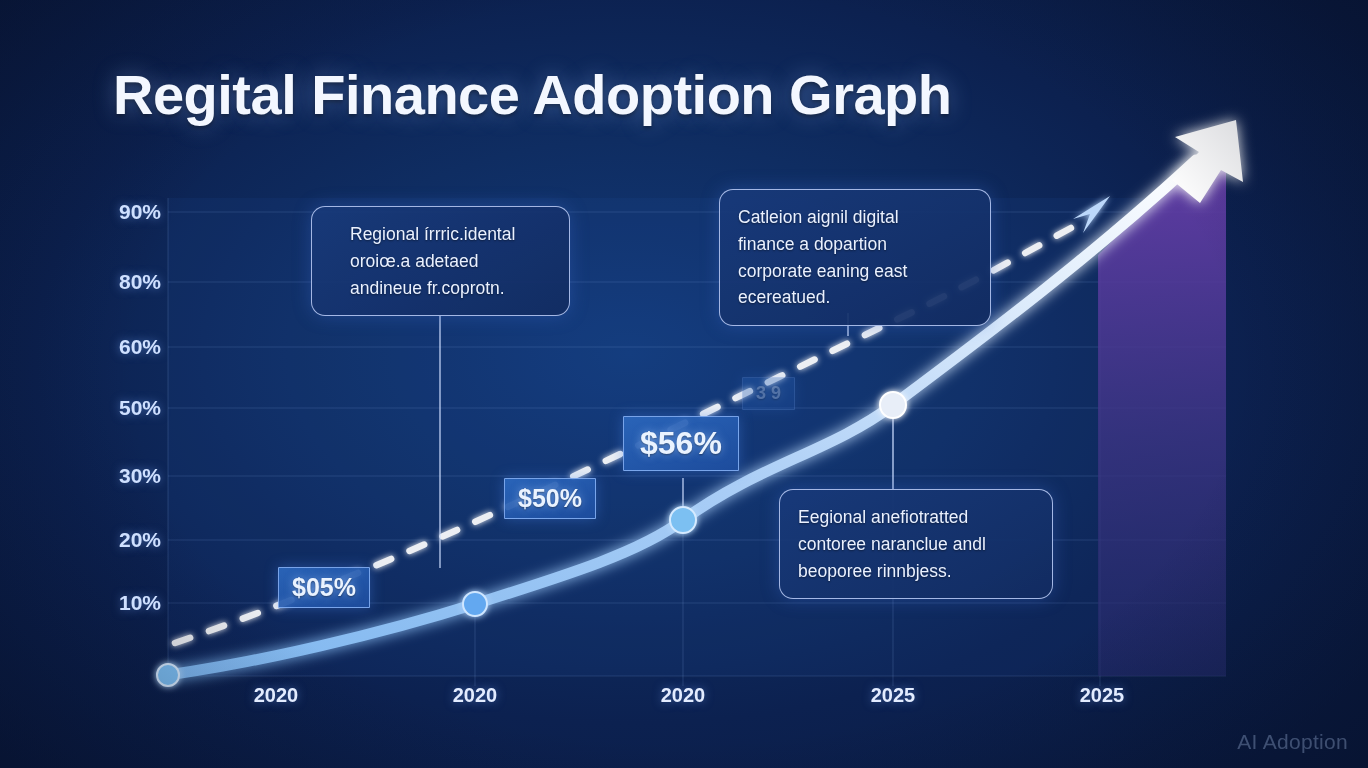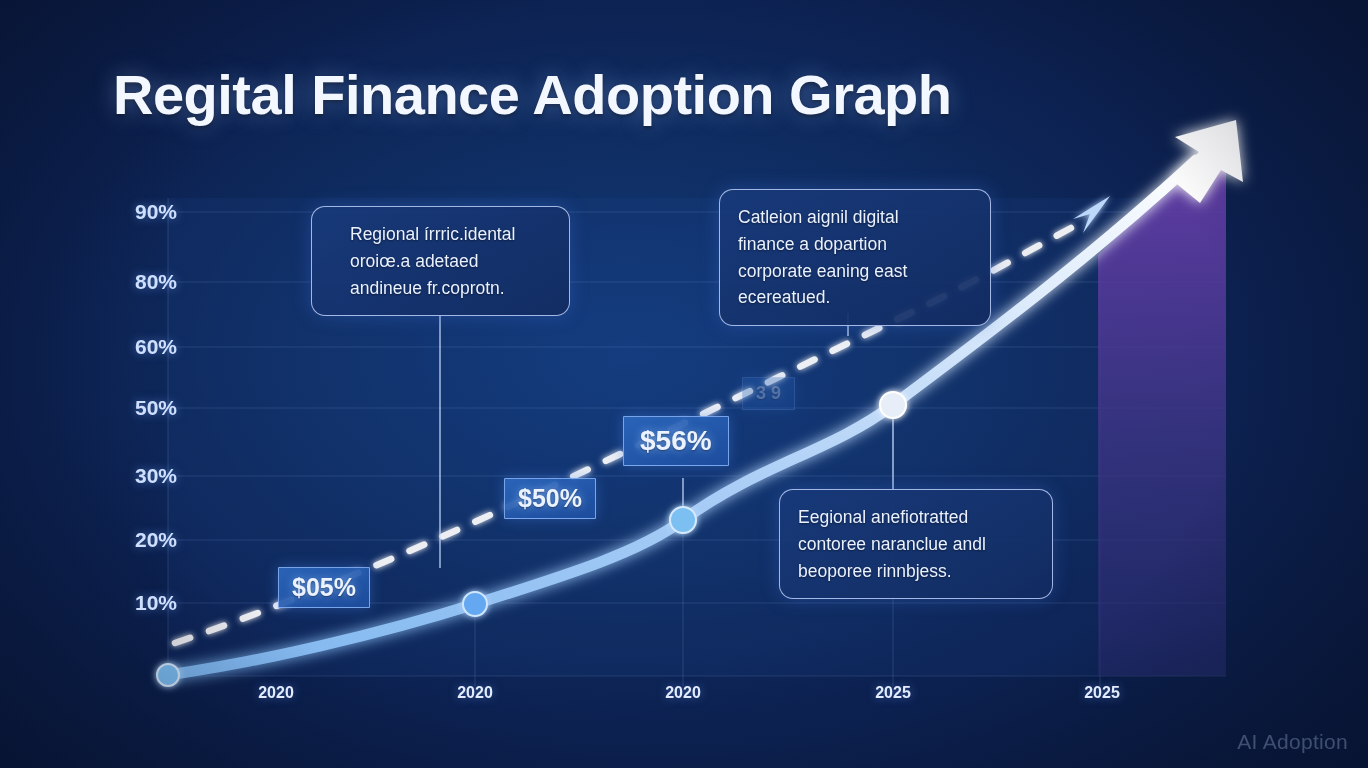--- a/index.html
+++ b/index.html
@@ -42,26 +42,26 @@
   .ytick {
     position: absolute;
     right: 0;
     transform: translateY(-50%);
     font-size: 21px;
     font-weight: bold;
     color: #cfe0ff;
     text-shadow: 0 0 10px rgba(120,170,255,0.55);
     white-space: nowrap;
   }
-  #yaxis { position: absolute; left: 111px; width: 66px; top: 0; height: 768px; }
+  #yaxis { position: absolute; left: 95px; width: 66px; top: 0; height: 768px; }
   .xtick {
     position: absolute;
     transform: translateX(-50%);
     top: 684px;
-    font-size: 16px;
+    font-size: 20px;
     font-weight: bold;
     color: #e3ecff;
     text-shadow: 0 0 10px rgba(120,170,255,0.5);
     white-space: nowrap;
   }
   
   .callout {
     position: absolute;
     box-sizing: border-box;
     border-radius: 14px;
@@ -198,21 +198,21 @@
   </div>
 
   <div class="xtick" style="left:276px">2020</div>
   <div class="xtick" style="left:475px">2020</div>
   <div class="xtick" style="left:683px">2020</div>
   <div class="xtick" style="left:893px">2025</div>
   <div class="xtick" style="left:1102px">2025</div>
 
   <div class="pill" style="left:278px; top:567px;">$05%</div>
   <div class="pill" style="left:504px; top:478px;">$50%</div>
-  <div class="pill" style="left:623px; top:416px; font-size:28px; padding:8px 16px;">$56%</div>
+  <div class="pill" style="left:623px; top:416px; font-size:32px; padding:8px 16px;">$56%</div>
   <div class="pill faint" style="left:742px; top:377px;">3 9</div>
 
   <div class="callout" style="left:311px; top:206px; width:259px;padding-left:38px;">
     <div>Regional írrric.idental</div>
     <div>oroiœ.a adetaed</div>
     <div>andineue fr.coprotn.</div>
   </div>
 
   <div class="callout" style="left:719px; top:189px; width:272px;">
     <div>Catleion aignil digital</div>

